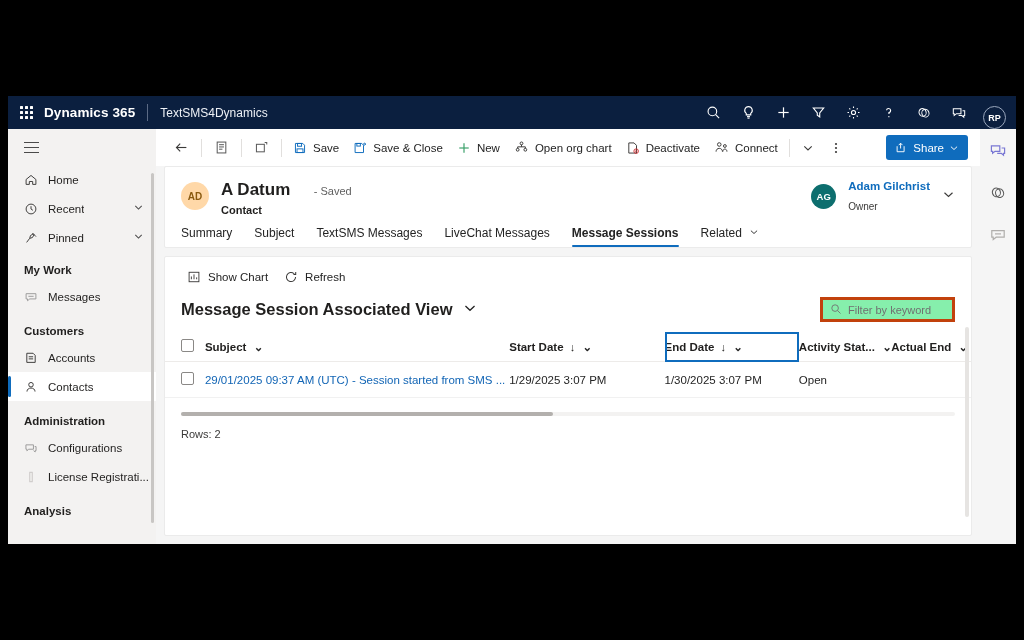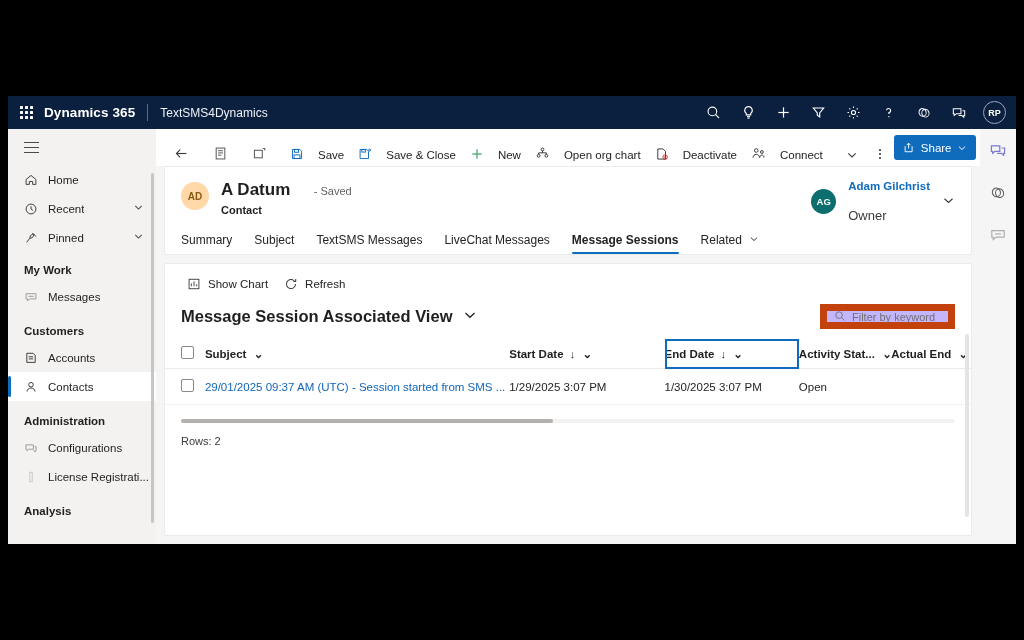--- a/index.html
+++ b/index.html
@@ -21,21 +21,21 @@
   .appbar {
     height: 33px; background: #0b1f3f; flex: 0 0 33px;
     display: flex; align-items: center; color: #fff;
   }
   .waffle { width: 36px; display: flex; align-items: center; justify-content: center; cursor: pointer; }
   .waffle-grid { display: grid; grid-template-columns: repeat(3, 3px); grid-template-rows: repeat(3, 3px); gap: 2px; }
   .waffle-grid i { width: 3px; height: 3px; background: #fff; border-radius: 0.5px; display: block; }
   .brand { font-size: 13.5px; font-weight: bold; letter-spacing: .1px; }
   .brand-sep { width: 1px; height: 17px; background: #5b6a85; margin: 0 12px; }
   .appname { font-size: 12px; color: #eef1f6; font-weight: normal; }
-  .appbar-right { margin-left: auto; display: flex; align-items: center; padding-right: 8px; }
+  .appbar-right { margin-left: auto; display: flex; align-items: flex-end; padding-right: 8px; }
   .abicon {
     width: 35px; height: 33px; display: flex; align-items: center; justify-content: center;
     cursor: pointer;
   }
   .abicon svg { display: block; }
   .avatar-rp {
     width: 23px; height: 23px; border-radius: 50%;
     border: 1.2px solid #9aa7bd; color: #fff;
     font-size: 9px; font-weight: bold;
     display: flex; align-items: center; justify-content: center;
@@ -76,21 +76,21 @@
   }
 
   
   .main { flex: 1; min-width: 0; display: flex; flex-direction: column; background: #f5f5f5; }
 
   .cmdbar {
     height: 37px; background: #fff; display: flex; align-items: center;
     padding: 0 12px 0 10px; flex: 0 0 37px;
   }
   .cmd {
-    display: flex; align-items: flex-end; gap: 14px; height: 26px;
+    display: flex; align-items: center; gap: 6px; height: 26px;
     padding: 0 7px; font-size: 11.5px; color: #242424; cursor: pointer; white-space: nowrap;
   }
   .cmd.iconly { padding: 0 8px; }
   .cmdsep { width: 1px; height: 18px; background: #e1dfdd; margin: 0 4px; }
   .share-btn {
     margin-left: auto; background: #0f6cbd; color: #fff;
     height: 25px; border-radius: 3px; display: flex; align-items: center;
     gap: 5px; padding: 0 9px; font-size: 11.5px; cursor: pointer;
   }
 
@@ -107,21 +107,21 @@
   }
   .rec-title { font-size: 17px; font-weight: bold; color: #201f1e; }
   .rec-saved { font-size: 11px; color: #5f5f5f; font-weight: normal; margin-left: 19px; }
   .rec-sub { font-size: 11px; color: #201f1e; margin-top: 4px; font-weight: 600; }
   .owner { margin-left: auto; display: flex; align-items: center; gap: 12px; cursor: pointer; }
   .av-ag {
     width: 25px; height: 25px; border-radius: 50%; background: #0d6e6e; color: #fff;
     font-size: 9.5px; font-weight: 600; display: flex; align-items: center; justify-content: center;
   }
   .owner-name { font-size: 11.5px; color: #0f6cbd; font-weight: 600; }
-  .owner-role { font-size: 13px; color: #3b3a39; margin-top: 16px; }
+  .owner-role { font-size: 10px; color: #3b3a39; margin-top: 9px; }
 
   .tabs { display: flex; align-items: flex-end; padding: 10px 16px 0 16px; gap: 22px; }
   .tab {
     font-size: 12px; color: #242424; padding-bottom: 7px; cursor: pointer;
     position: relative; white-space: nowrap;
   }
   .tab.active { font-weight: bold; }
   .tab.active::after {
     content: ""; position: absolute; left: 0; right: 0; bottom: 0;
     height: 2.5px; background: #0f6cbd; border-radius: 2px;
@@ -133,22 +133,22 @@
     margin-top: 8px; flex: 1; min-height: 0;
     display: flex; flex-direction: column; position: relative; overflow: hidden;
   }
   .grid-tools { display: flex; align-items: center; padding: 10px 16px 4px 16px; gap: 4px; }
   .gtool { display: flex; align-items: center; gap: 7px; font-size: 11.5px; color: #242424; cursor: pointer; padding: 3px 6px; }
 
   .grid-head2 { display: flex; align-items: center; padding: 6px 16px 10px 16px; }
   .viewname { font-size: 16.5px; font-weight: bold; color: #201f1e; cursor: pointer; }
   .viewchev { margin-left: 11px; color: #242424; cursor: pointer; display: inline-block; vertical-align: middle; }
   .searchbox {
-    margin-left: auto; width: 135px; height: 25px; border: 7px solid #c2410c;
-    display: flex; align-items: center; gap: 6px; padding: 0 7px; background: #c4b5fd; cursor: text;
+    margin-left: auto; width: 135px; height: 25px; border: 3px solid #c2410c;
+    display: flex; align-items: center; gap: 6px; padding: 0 7px; background: #86efac; cursor: text;
   }
   .searchbox input {
     border: none; outline: none; font-size: 11px; color: #605e5c;
     font-family: "Liberation Sans", sans-serif; width: 100%; background: transparent;
   }
   .searchbox input::placeholder { color: #707070; }
 
   table.grid { width: 100%; border-collapse: collapse; table-layout: fixed; }
   table.grid th {
     font-size: 11.5px; font-weight: bold; color: #201f1e; text-align: left;

